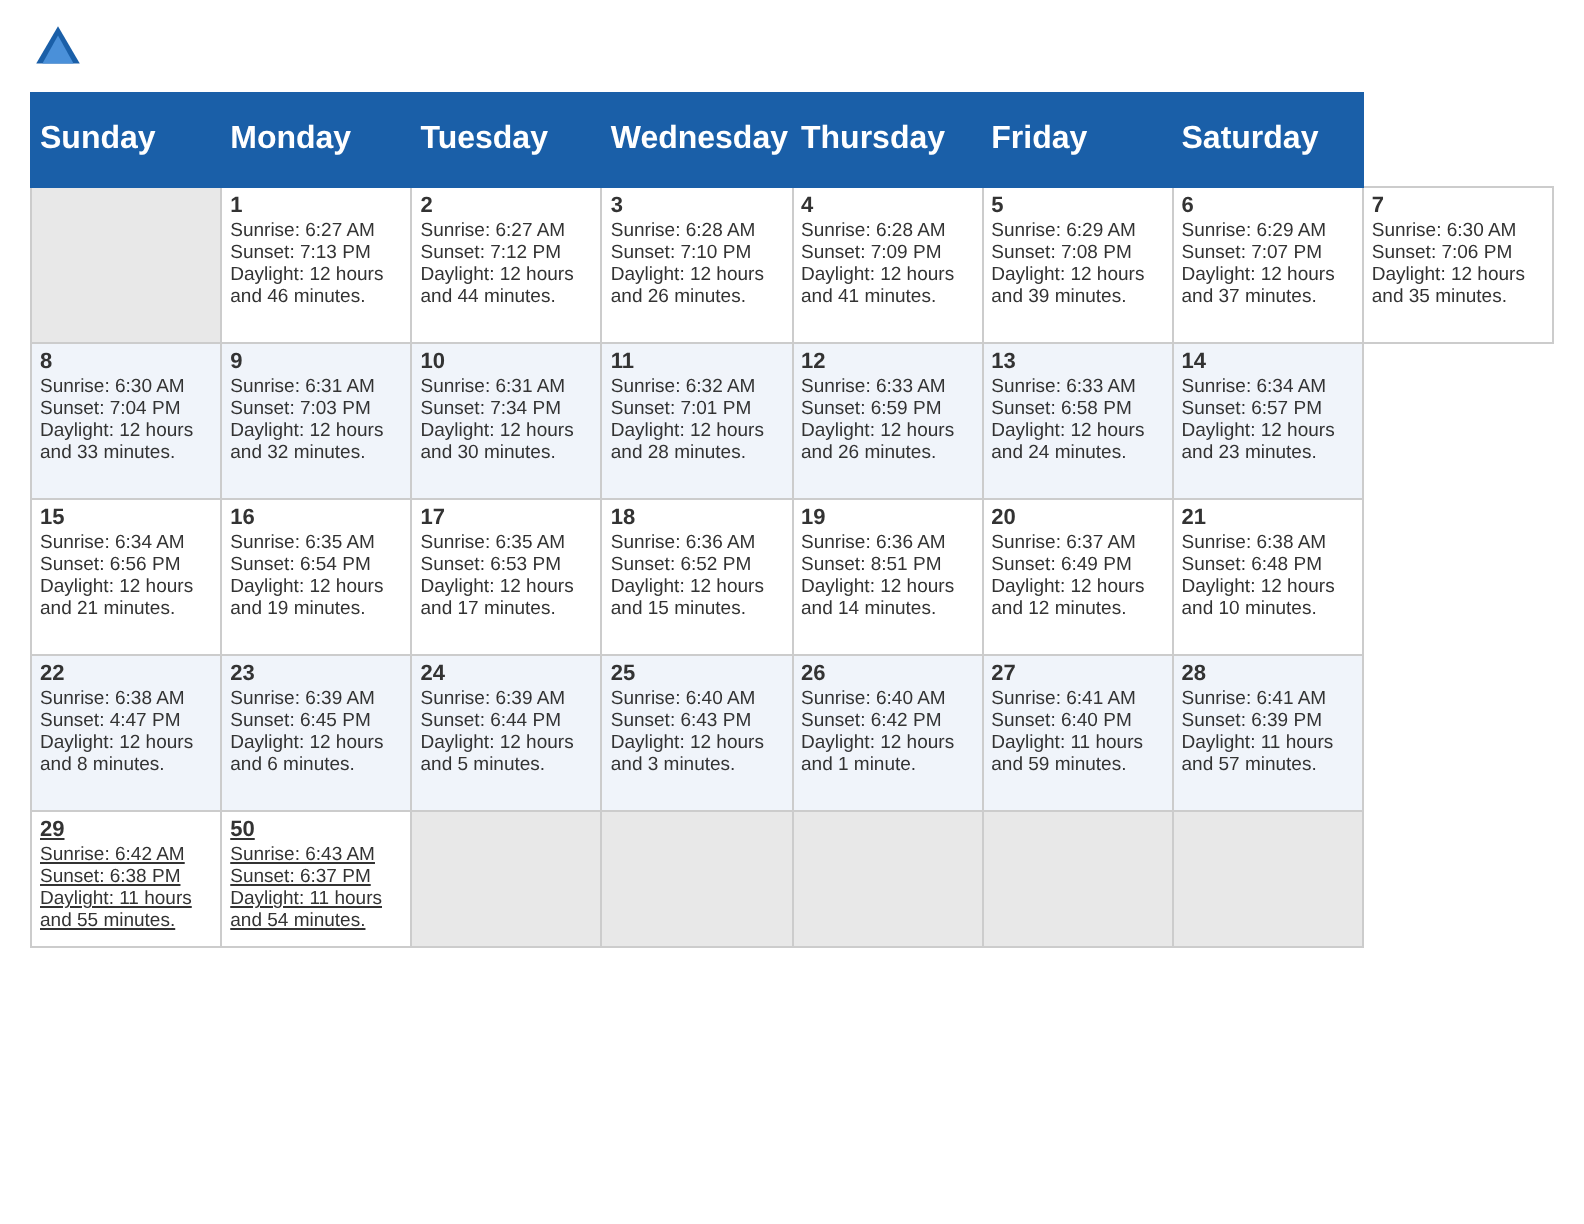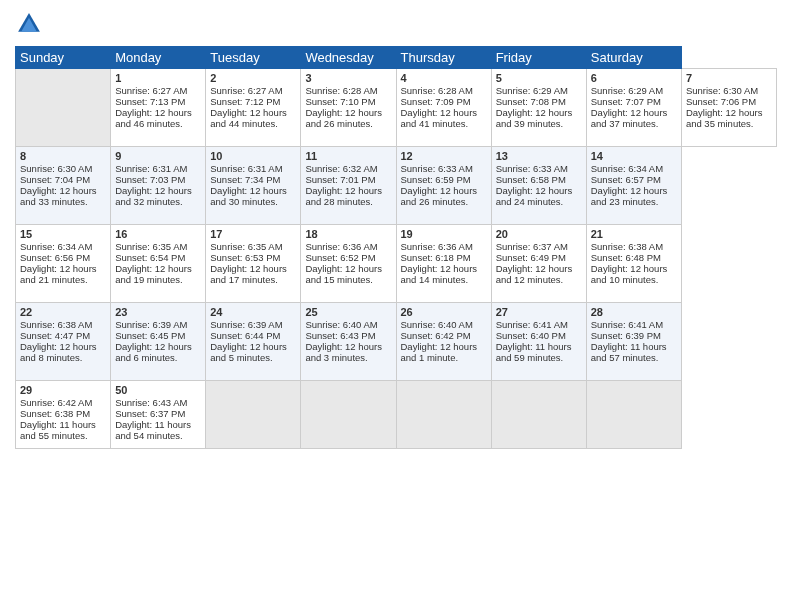--- a/index.html
+++ b/index.html
@@ -52,23 +52,23 @@
       color: #555;
     }
     .calendar {
       width: 100%;
       border-collapse: collapse;
       table-layout: fixed;
     }
     .calendar th {
       background: #1a5fa8;
       color: #fff;
-      font-size: 13px;
-      font-weight: normal;
-      padding: 3px 4px;
+      font-size: 16px;
+      font-weight: bold;
+      padding: 14px 4px;
       text-align: left;
       border: 1px solid #1a5fa8;
     }
     .calendar td {
       border: 1px solid #ccc;
       vertical-align: top;
       padding: 3px 4px;
       font-size: 9.5px;
       color: #333;
       height: 78px;
@@ -83,20 +83,21 @@
       font-size: 11px;
       font-weight: bold;
       display: block;
       margin-bottom: 1px;
     }
     .empty-cell {
       background: #e8e8e8 !important;
     }
     .last-row td {
       height: 68px;
+      text-decoration: underline;
     }
   </style>
 </head>
 <body>
 
 <div class="page">
   <div class="header">
     <div class="logo">
       <svg class="logo-icon" viewBox="0 0 36 36">
         <polygon points="18,4 32,28 4,28" fill="#1a5fa8"></polygon>
@@ -143,21 +144,21 @@
           <td><span class="day-num">11</span><span>Sunrise: 6:32 AM</span><br><span>Sunset: 7:01 PM</span><br><span>Daylight: 12 hours and 28 minutes.</span></td>
           <td><span class="day-num">12</span><span>Sunrise: 6:33 AM</span><br><span>Sunset: 6:59 PM</span><br><span>Daylight: 12 hours and 26 minutes.</span></td>
           <td><span class="day-num">13</span><span>Sunrise: 6:33 AM</span><br><span>Sunset: 6:58 PM</span><br><span>Daylight: 12 hours and 24 minutes.</span></td>
           <td><span class="day-num">14</span><span>Sunrise: 6:34 AM</span><br><span>Sunset: 6:57 PM</span><br><span>Daylight: 12 hours and 23 minutes.</span></td>
         </tr>
         <tr>
           <td><span class="day-num">15</span><span>Sunrise: 6:34 AM</span><br><span>Sunset: 6:56 PM</span><br><span>Daylight: 12 hours and 21 minutes.</span></td>
           <td><span class="day-num">16</span><span>Sunrise: 6:35 AM</span><br><span>Sunset: 6:54 PM</span><br><span>Daylight: 12 hours and 19 minutes.</span></td>
           <td><span class="day-num">17</span><span>Sunrise: 6:35 AM</span><br><span>Sunset: 6:53 PM</span><br><span>Daylight: 12 hours and 17 minutes.</span></td>
           <td><span class="day-num">18</span><span>Sunrise: 6:36 AM</span><br><span>Sunset: 6:52 PM</span><br><span>Daylight: 12 hours and 15 minutes.</span></td>
-          <td><span class="day-num">19</span><span>Sunrise: 6:36 AM</span><br><span>Sunset: 6:18 PM</span><br><span>Daylight: 12 hours and 14 minutes.</span></td>
+          <td><span class="day-num">19</span><span>Sunrise: 6:36 AM</span><br><span>Sunset: 8:51 PM</span><br><span>Daylight: 12 hours and 14 minutes.</span></td>
           <td><span class="day-num">20</span><span>Sunrise: 6:37 AM</span><br><span>Sunset: 6:49 PM</span><br><span>Daylight: 12 hours and 12 minutes.</span></td>
           <td><span class="day-num">21</span><span>Sunrise: 6:38 AM</span><br><span>Sunset: 6:48 PM</span><br><span>Daylight: 12 hours and 10 minutes.</span></td>
         </tr>
         <tr>
           <td><span class="day-num">22</span><span>Sunrise: 6:38 AM</span><br><span>Sunset: 4:47 PM</span><br><span>Daylight: 12 hours and 8 minutes.</span></td>
           <td><span class="day-num">23</span><span>Sunrise: 6:39 AM</span><br><span>Sunset: 6:45 PM</span><br><span>Daylight: 12 hours and 6 minutes.</span></td>
           <td><span class="day-num">24</span><span>Sunrise: 6:39 AM</span><br><span>Sunset: 6:44 PM</span><br><span>Daylight: 12 hours and 5 minutes.</span></td>
           <td><span class="day-num">25</span><span>Sunrise: 6:40 AM</span><br><span>Sunset: 6:43 PM</span><br><span>Daylight: 12 hours and 3 minutes.</span></td>
           <td><span class="day-num">26</span><span>Sunrise: 6:40 AM</span><br><span>Sunset: 6:42 PM</span><br><span>Daylight: 12 hours and 1 minute.</span></td>
           <td><span class="day-num">27</span><span>Sunrise: 6:41 AM</span><br><span>Sunset: 6:40 PM</span><br><span>Daylight: 11 hours and 59 minutes.</span></td>

